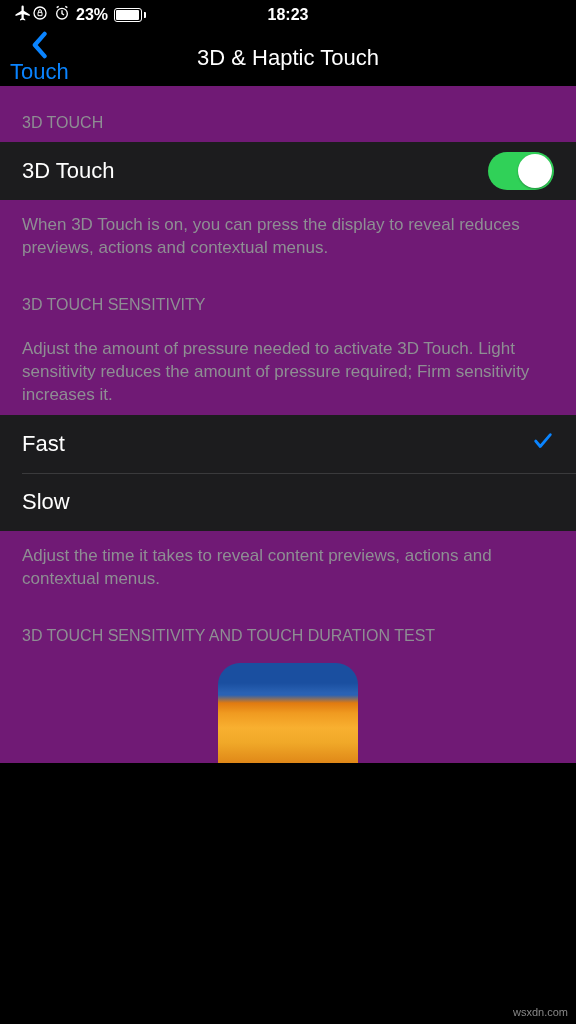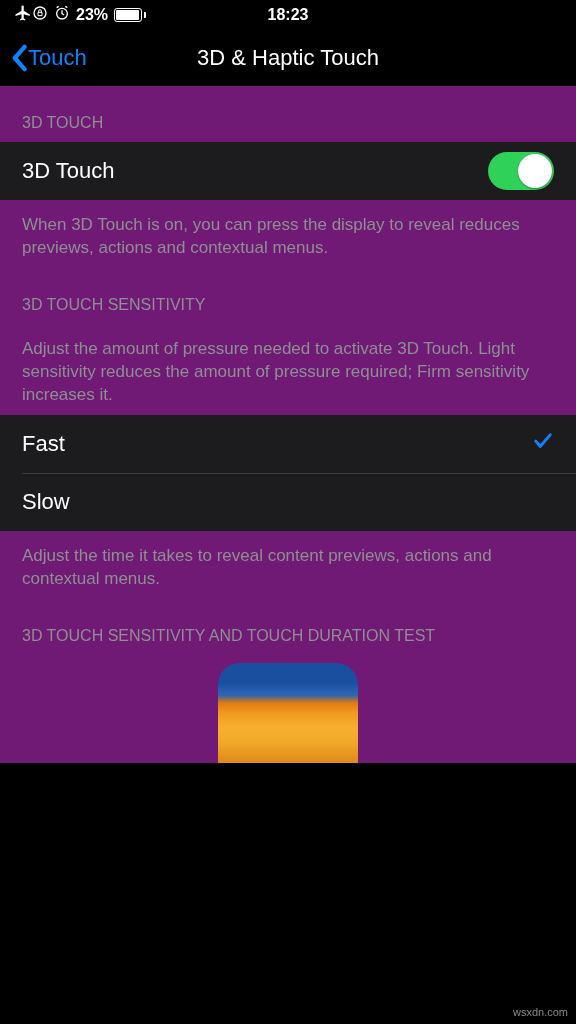--- a/index.html
+++ b/index.html
@@ -1,21 +1,21 @@
 <!DOCTYPE html>
 <html><head>
 <meta charset="utf-8">
 <style>
   * { margin: 0; padding: 0; box-sizing: border-box; font-family: -apple-system, "Helvetica Neue", Helvetica, Arial, sans-serif; }
   html, body { width: 576px; height: 1024px; background: #000; color: #fff; overflow: hidden; }
   .statusbar { height: 30px; display: flex; align-items: center; justify-content: flex-start; padding: 0 14px; font-size: 16px; font-weight: 600; }
   .sb-left, .sb-right { display: flex; align-items: center; gap: 6px; }
   .sb-center { position: absolute; left: 0; right: 0; text-align: center; pointer-events: none; }
   .navbar { height: 56px; display: flex; align-items: center; position: relative; padding: 0 10px; }
-  .nav-back { display: flex; align-items: center; color: #0a84ff; font-size: 22px; gap: 0; }
+  .nav-back { display: flex; align-items: center; color: #0a84ff; font-size: 22px; gap: 0; flex-direction: column; }
   .nav-back svg { width: 18px; height: 28px; }
   .nav-title { position: absolute; left: 0; right: 0; text-align: center; font-size: 22px; font-weight: 400; pointer-events: none; }
   .content { background: #701a75; }
   .section-header { padding: 28px 22px 10px; color: #8e8e93; font-size: 16px; text-transform: uppercase; }
   .section-footer { padding: 14px 22px 8px; color: #8e8e93; font-size: 17px; line-height: 1.35; }
   .cell-group { background: #1c1c1e; }
   .cell { min-height: 58px; padding: 0 22px; display: flex; align-items: center; justify-content: space-between; font-size: 22px; color: #fff; position: relative; }
   .cell + .cell::before { content: ""; position: absolute; left: 22px; right: 0; top: 0; height: 1px; background: #3a3a3c; }
   .switch { width: 66px; height: 38px; border-radius: 38px; background: #30d158; position: relative; }
   .switch .knob { position: absolute; width: 34px; height: 34px; border-radius: 50%; background: #fff; top: 2px; right: 2px; box-shadow: 0 1px 2px rgba(0,0,0,.3); }

